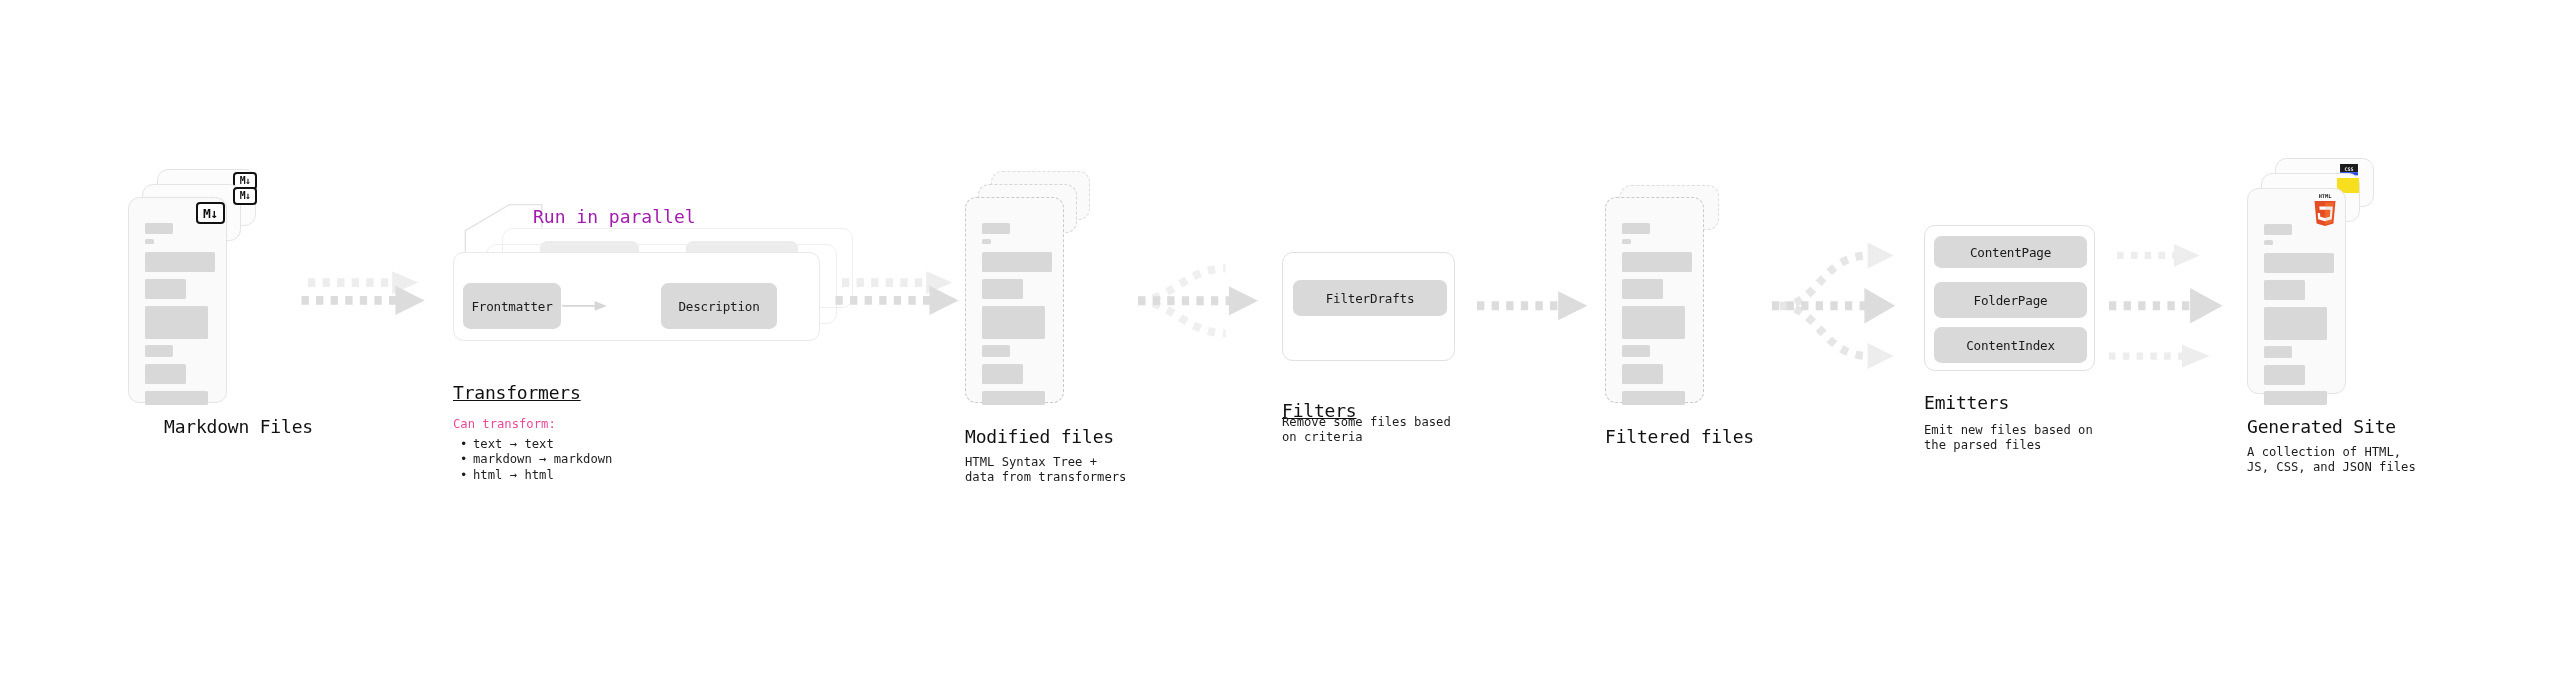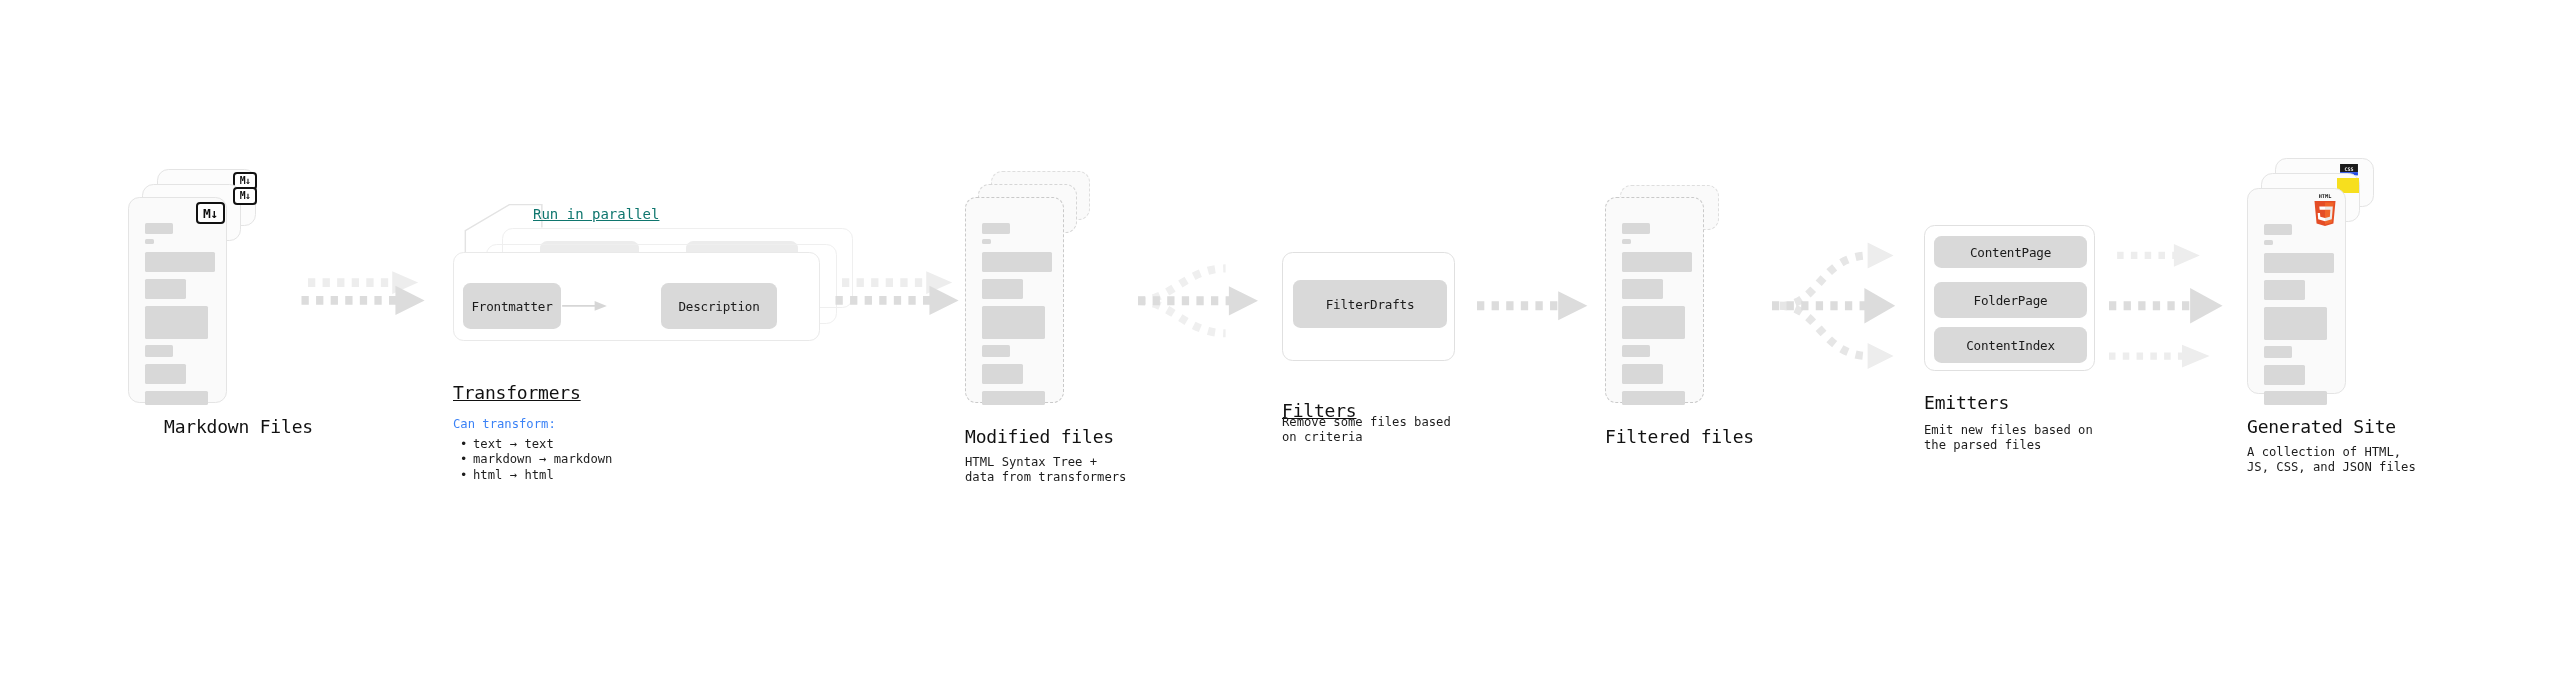--- a/index.html
+++ b/index.html
@@ -75,37 +75,36 @@
   .cap-desc{
     position:absolute;
     font-size:12.2px;
     color:#1d1d1d;
     line-height:15.4px;
     white-space:pre-line;
   }
   .cap-sub{
     position:absolute;
     font-size:12.2px;
-    color:#3b82f6;
+    color:#ec4899;
     line-height:15.4px;
   }
   .bullets{
     position:absolute;
     font-size:12.2px;color:#1d1d1d;line-height:15.4px;
     margin:0;padding:0;list-style:none;
   }
   .bullets li{white-space:nowrap;}
   .bullets li:before{content:"\2022";margin-right:5.7px;}
 
   .parallel-label{
     position:absolute;
-    font-size:14px;
-    color:#0f766e;
+    font-size:18px;
+    color:#a21caf;
     white-space:nowrap;
-    text-decoration:underline;
   }
   svg{position:absolute;overflow:visible;}
 </style>
 </head>
 <body>
 
 <div class="stage">
 
   <div>
 
@@ -217,21 +216,21 @@
 
   <svg style="left:1138px;top:260px;width:146px;height:106px;" viewBox="0 0 180 130" width="146" height="106">
     <path d="M0,50 C40,50 60,10 108,10" fill="none" stroke="#efefef" stroke-width="10" stroke-dasharray="9 10"></path>
     <path d="M0,50 C40,50 60,90 108,90" fill="none" stroke="#efefef" stroke-width="10" stroke-dasharray="9 10"></path>
     <line x1="0" y1="50" x2="118" y2="50" stroke="#dcdcdc" stroke-width="11" stroke-dasharray="9 9"></line>
     <polygon points="112,32 148,50 112,68" fill="#dcdcdc"></polygon>
   </svg>
 
   <div>
     <div class="groupbox" style="left:1282px;top:252px;width:173px;height:109px;"></div>
-    <div class="pill" style="left:1293px;top:280px;width:154px;height:48px;">
+    <div class="pill" style="left:1293px;top:280px;width:154px;height:36px;">
       <span>FilterDrafts</span>
     </div>
     <div class="cap-title" style="left:1282px;top:400px;text-decoration:underline;">Filters</div>
     <div class="cap-desc" style="left:1282px;top:415px;">Remove some files based
 on criteria</div>
   </div>
 
   <svg style="left:1477px;top:291px;width:138px;height:49px;" viewBox="0 0 170 60" width="138" height="49">
     <line x1="0" y1="18" x2="105" y2="18" stroke="#dcdcdc" stroke-width="11" stroke-dasharray="9 9"></line>
     <polygon points="100,0 136,18 100,36" fill="#dcdcdc"></polygon>

